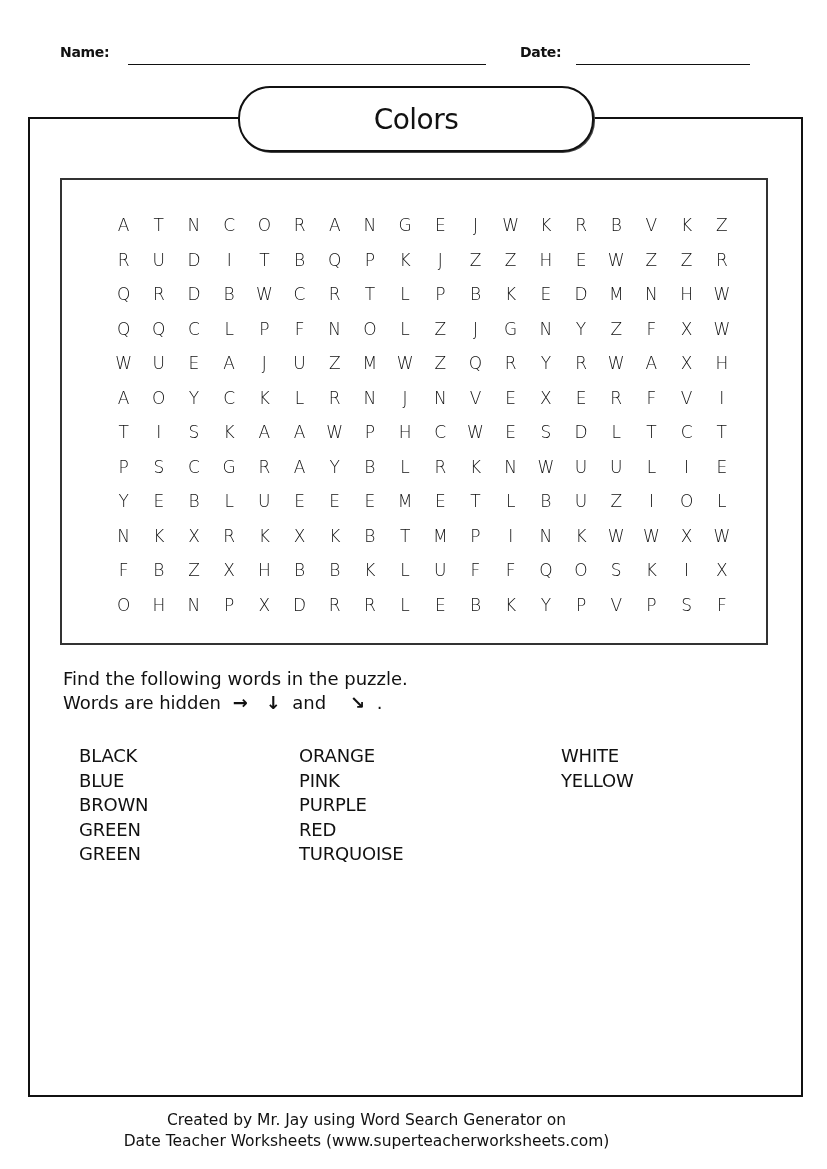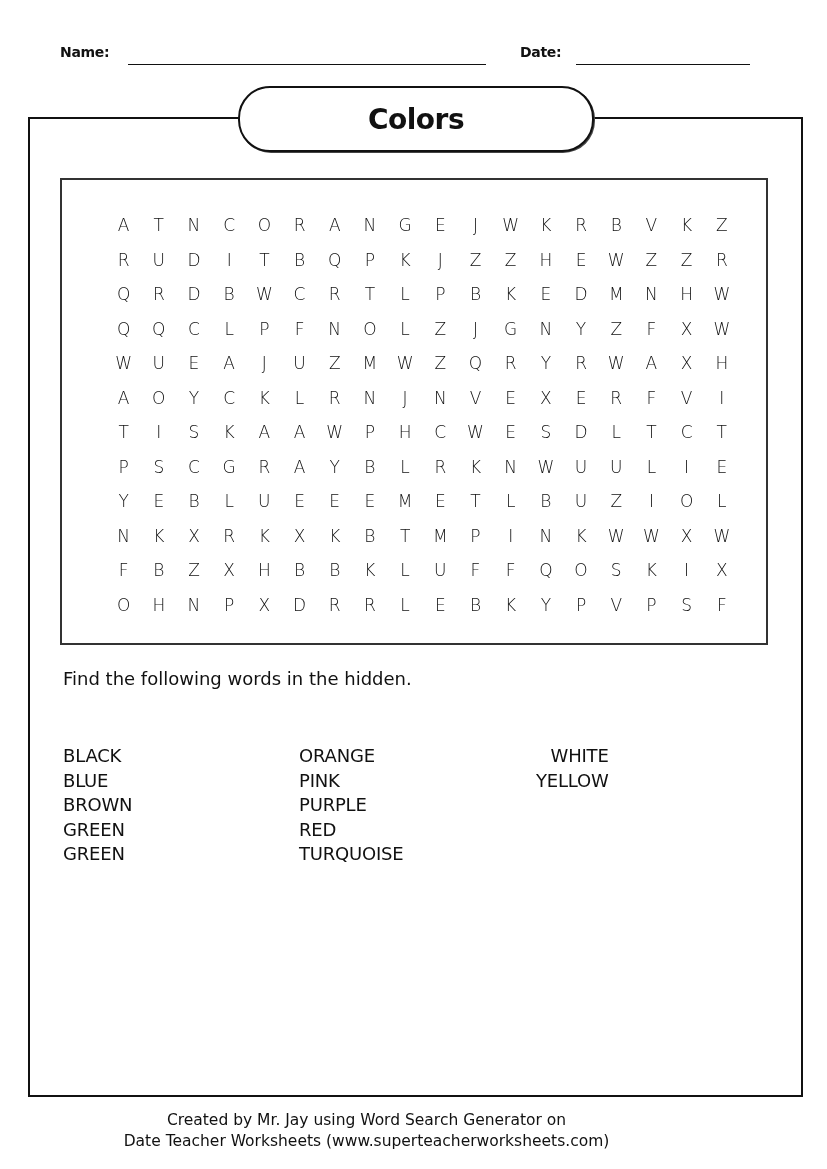--- a/index.html
+++ b/index.html
@@ -13,21 +13,21 @@
     .outer-frame {
       position: absolute; left: 28px; top: 117px; width: 771px; height: 976px;
       border: 2px solid #111; box-sizing: content-box;
     }
     .title-pill {
       position: absolute; left: 238px; top: 86px; width: 352px; height: 62px;
       border: 2px solid #111; border-radius: 32px; background: #fff;
       display: flex; align-items: center; justify-content: center;
       box-shadow: 1px 1px 0 #444;
     }
-    .title-text { font-weight: bold; font-size: 28px; letter-spacing: -0.5px; }
+    .title-text { font-weight: normal; font-size: 28px; letter-spacing: -0.5px; }
     .grid-box {
       position: absolute; left: 60px; top: 178px; width: 704px; height: 463px;
       border: 2px solid #333;
     }
     .grid { position: absolute; left: 44px; top: 28px; }
     .grid-row { display: flex; height: 34.5px; }
     .cell {
       width: 35.2px; text-align: center; font-size: 17px; line-height: 34px;
       font-family: "DejaVu Sans", sans-serif; font-weight: 300; color: #111;
     }
@@ -294,39 +294,47 @@
         <span class="cell">P</span>
         <span class="cell">V</span>
         <span class="cell">P</span>
         <span class="cell">S</span>
         <span class="cell">F</span>
       </div>
     </div>
 </div>
 
 <div class="instructions">
-  <div class="instr-line">Find the following words in the hidden.</div>
+  <div class="instr-line">Find the following words in the puzzle.</div>
+  <div class="instr-line">
+    <span>Words are hidden</span>
+    <span class="arrow">→</span>
+    <span class="arrow">↓</span>
+    <span>and</span>
+    <span class="arrow" style="margin-left:18px;">↘</span>
+    <span>.</span>
+  </div>
 </div>
 
 <div class="word-list">
-  <div class="word-col" style="left:0;" id="col0">
+  <div class="word-col" style="left:16px;" id="col0">
       <div class="word">BLACK</div>
       <div class="word">BLUE</div>
       <div class="word">BROWN</div>
       <div class="word">GREEN</div>
       <div class="word">GREEN</div>
     </div>
   <div class="word-col" style="left:236px;" id="col1">
       <div class="word">ORANGE</div>
       <div class="word">PINK</div>
       <div class="word">PURPLE</div>
       <div class="word">RED</div>
       <div class="word">TURQUOISE</div>
     </div>
-  <div class="word-col" style="left:473px;text-align:right;" id="col2">
+  <div class="word-col" style="left:498px;" id="col2">
       <div class="word">WHITE</div>
       <div class="word">YELLOW</div>
     </div>
 </div>
 
 <div class="footer">
   <div>Created by Mr. Jay using Word Search Generator on</div>
   <div>Date Teacher Worksheets (www.superteacherworksheets.com)</div>
 </div>
 

